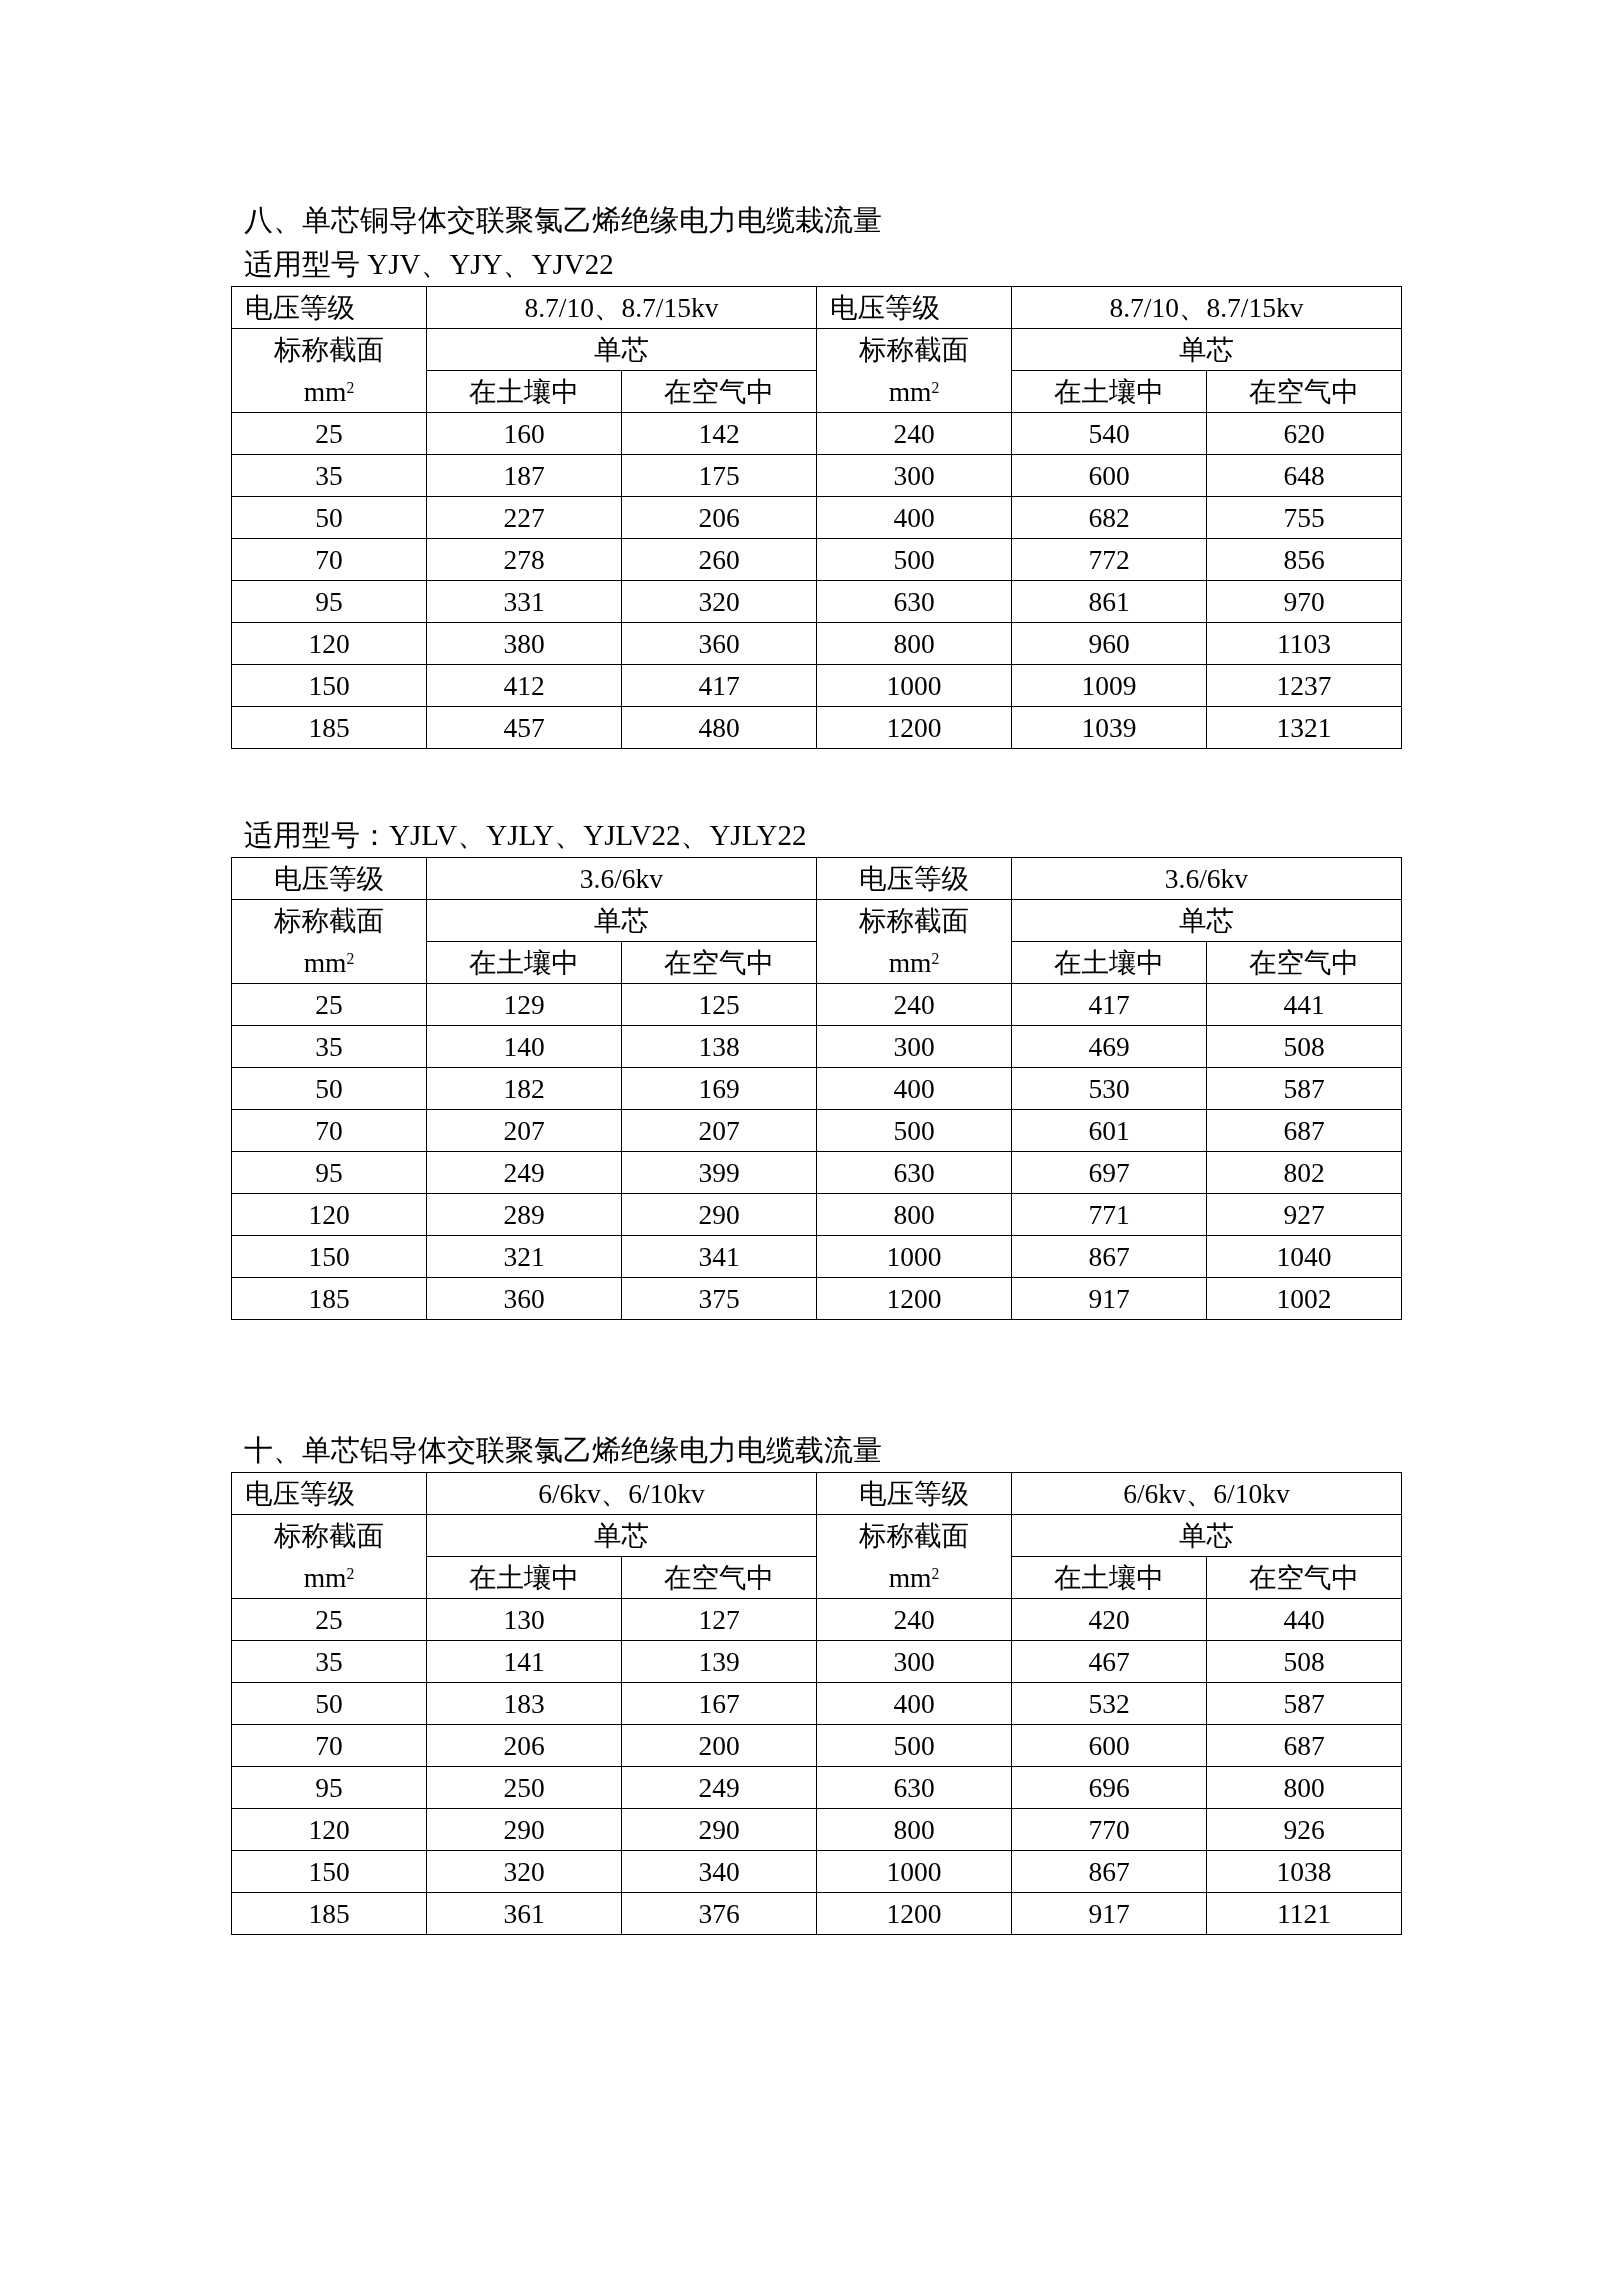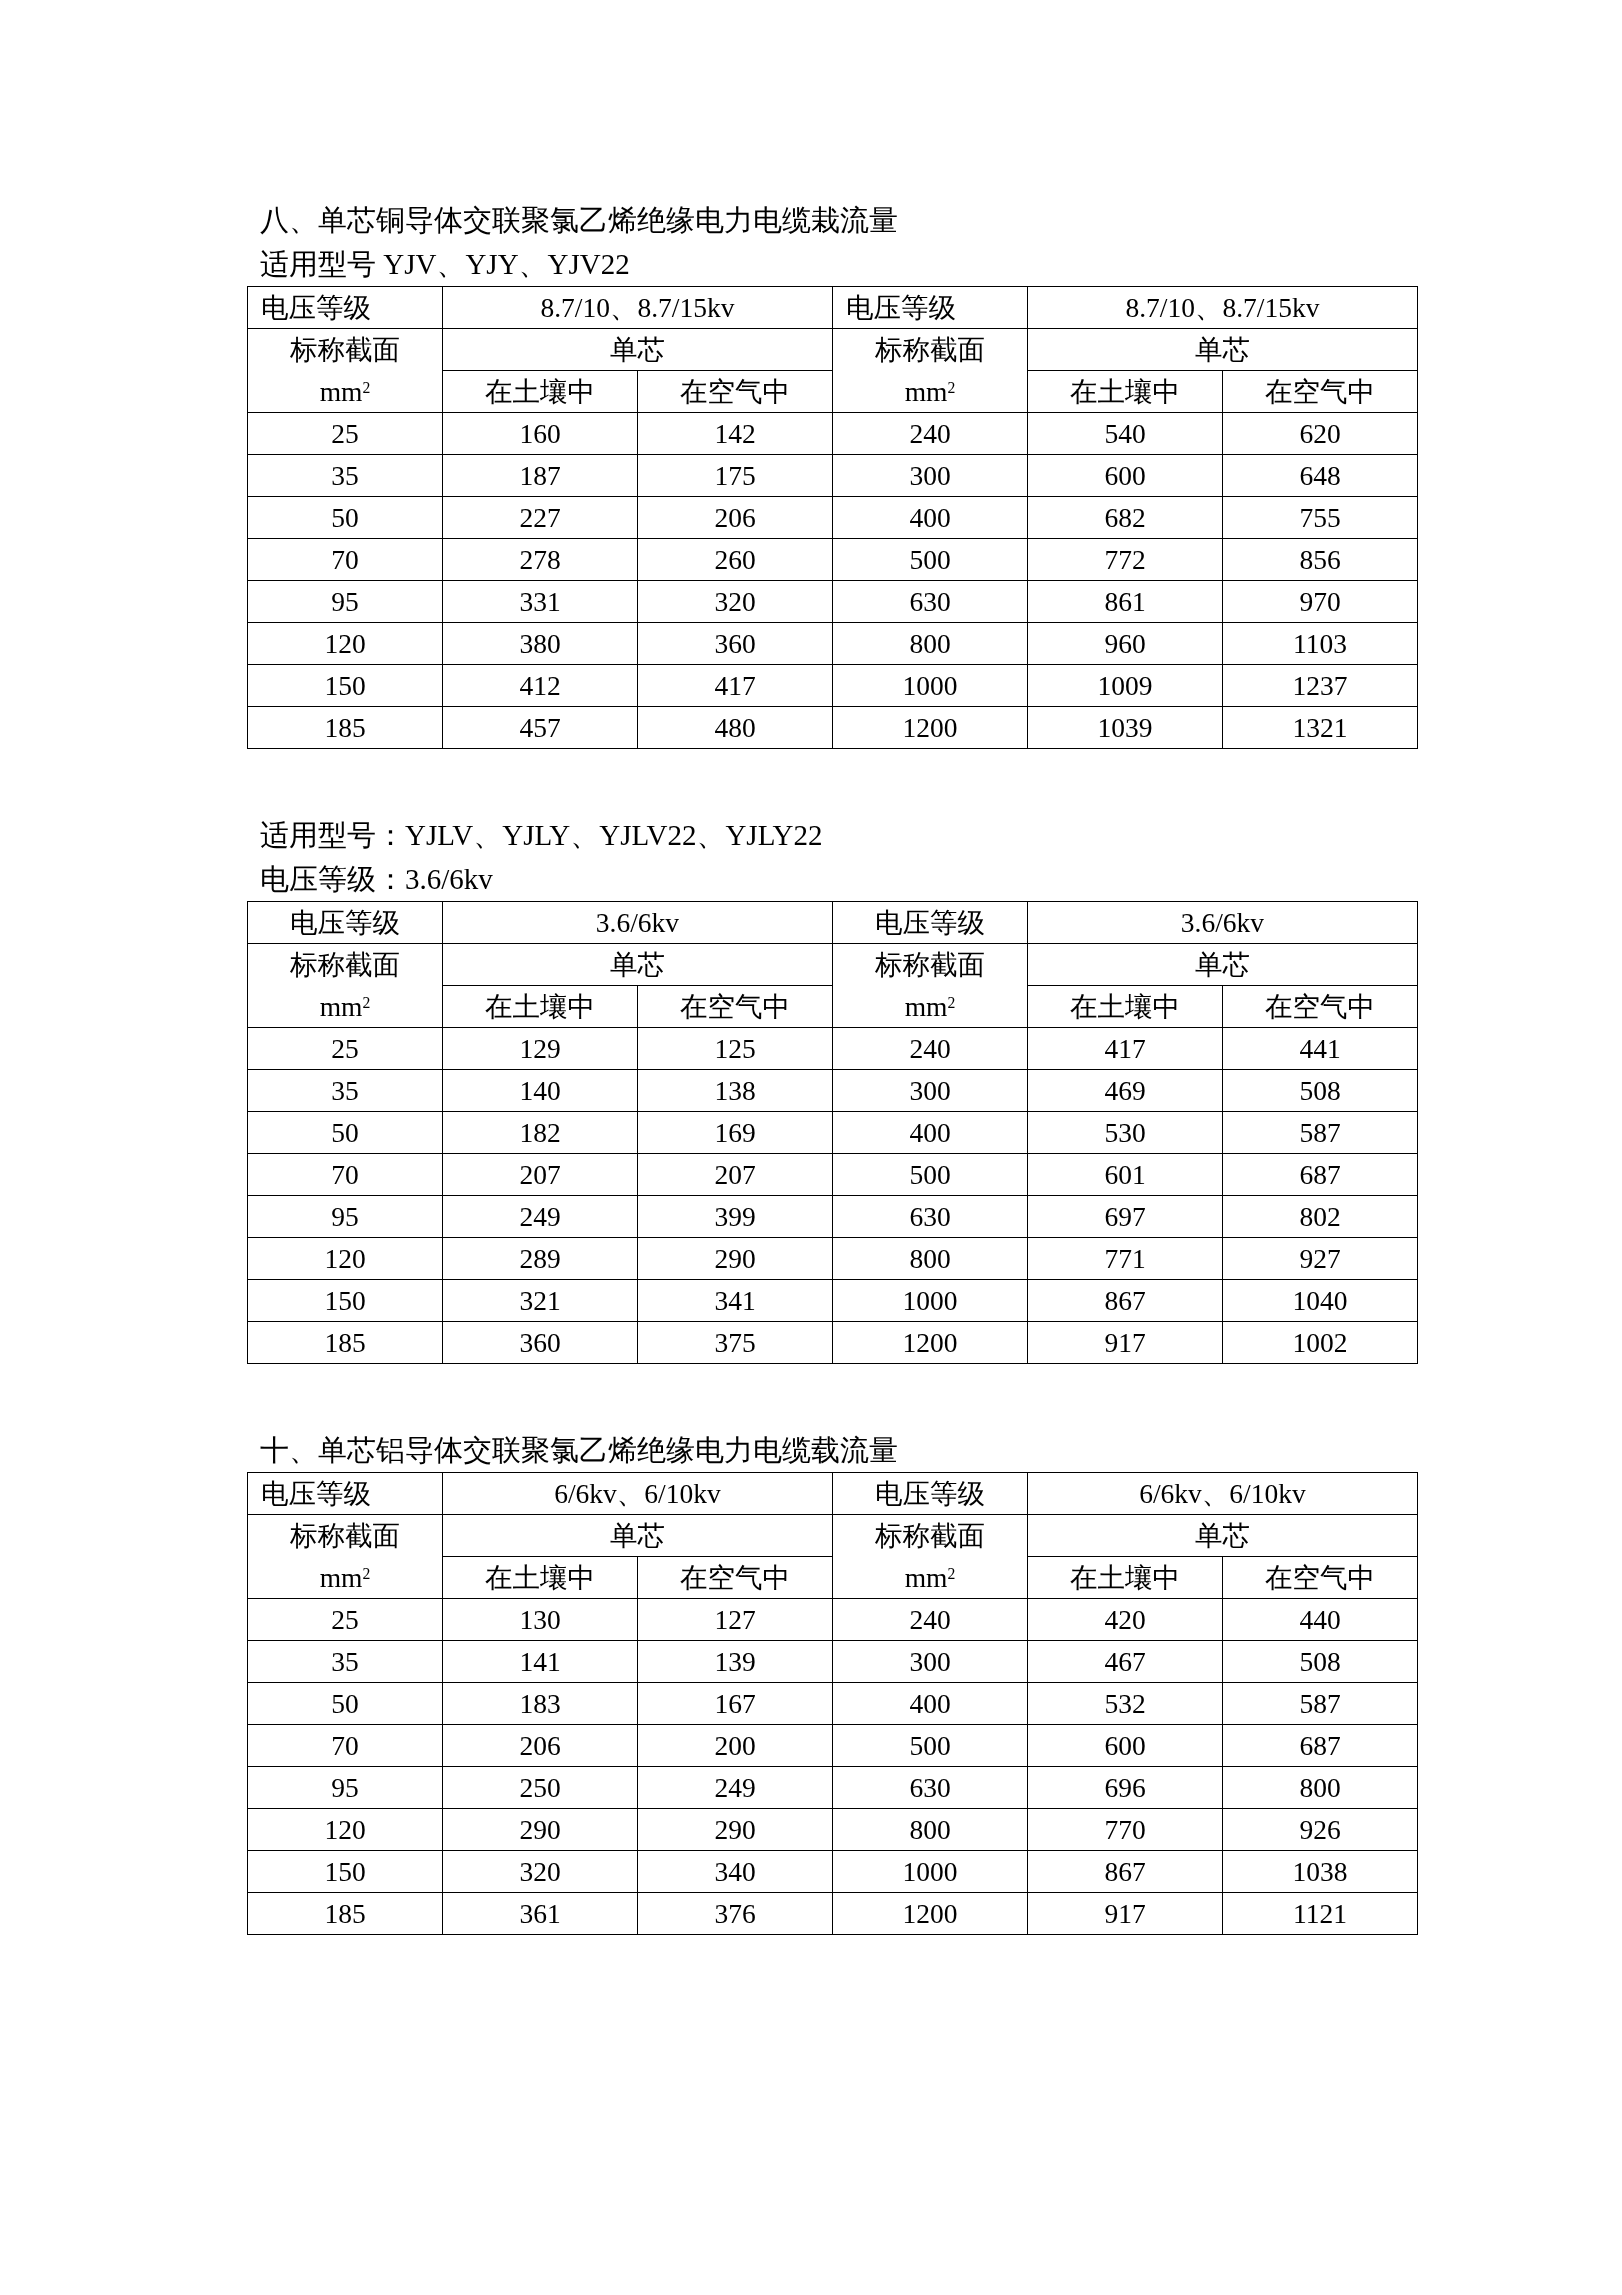--- a/index.html
+++ b/index.html
@@ -1,18 +1,18 @@
 <!DOCTYPE html>
 <html style="font-size:10.5px"><head>
 <meta charset="utf-8">
 <style>
   html, body { margin:0; padding:0; background:#ffffff; }
   body { width:1623px; height:2295px; position:relative; overflow:hidden;
          font-family:"Liberation Serif","DejaVu Serif",serif; color:#000; }
-  .section { position:absolute; left:247px; width:1171px; }
+  .section { position:absolute; left:231px; width:1171px; }
   .line { font-size:29px; line-height:44px; height:44px; white-space:nowrap; padding-left:13px; }
   table.grid { border-collapse:collapse; width:1171px; table-layout:fixed; }
   table.grid td { border:1.6px solid #000; height:41px; padding:0; text-align:center;
                   font-size:27.5px; line-height:41px; white-space:nowrap; }
   table.grid td.left { text-align:left; padding-left:13px; }
   sup { font-size:15.7px; vertical-align:top; position:relative; top:-3.9px; }
   #s1 { top:198px; }
   #s2 { top:813px; }
   #s3 { top:1428px; }
 </style>
@@ -117,21 +117,20 @@
           <td>1200</td>
           <td>1039</td>
           <td>1321</td>
         </tr>
       </tbody>
   </table>
 </div>
 
 <div class="section" id="s2">
   <div class="line">适用型号：YJLV、YJLY、YJLV22、YJLY22</div>
-  <div class="line">电压等级：3.6/6kv</div>
   <table class="grid">
     <colgroup>
         <col>
         <col>
         <col>
         <col>
         <col>
         <col>
       </colgroup>
     <tbody>

